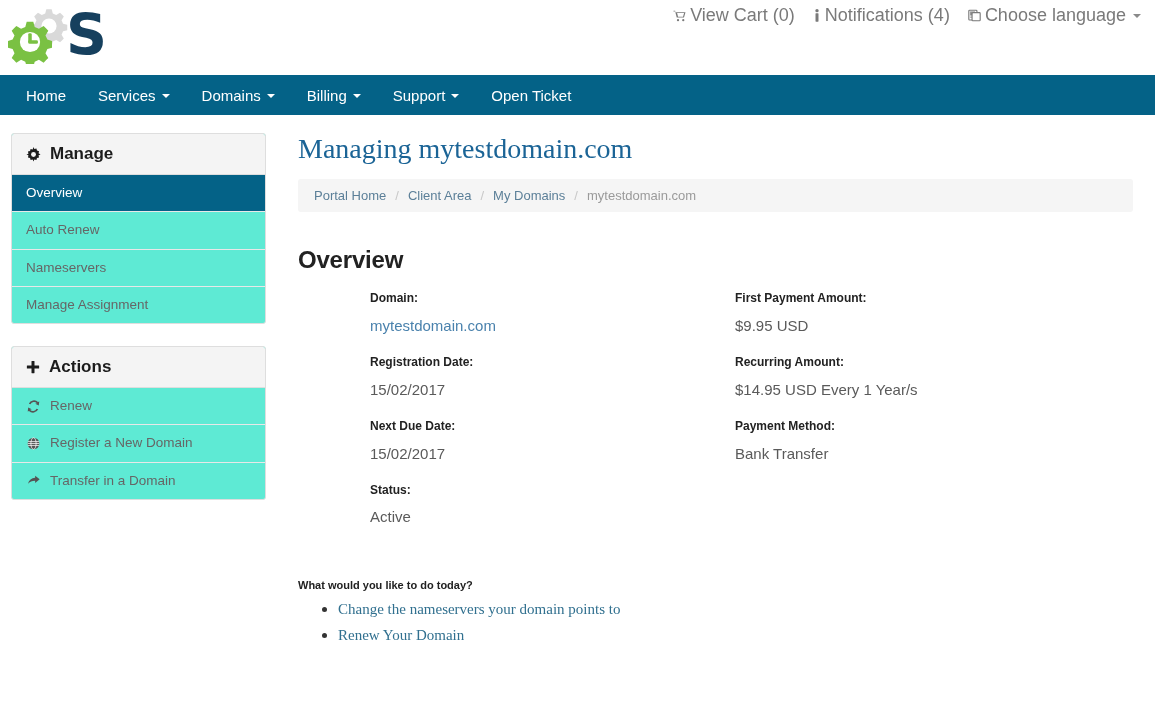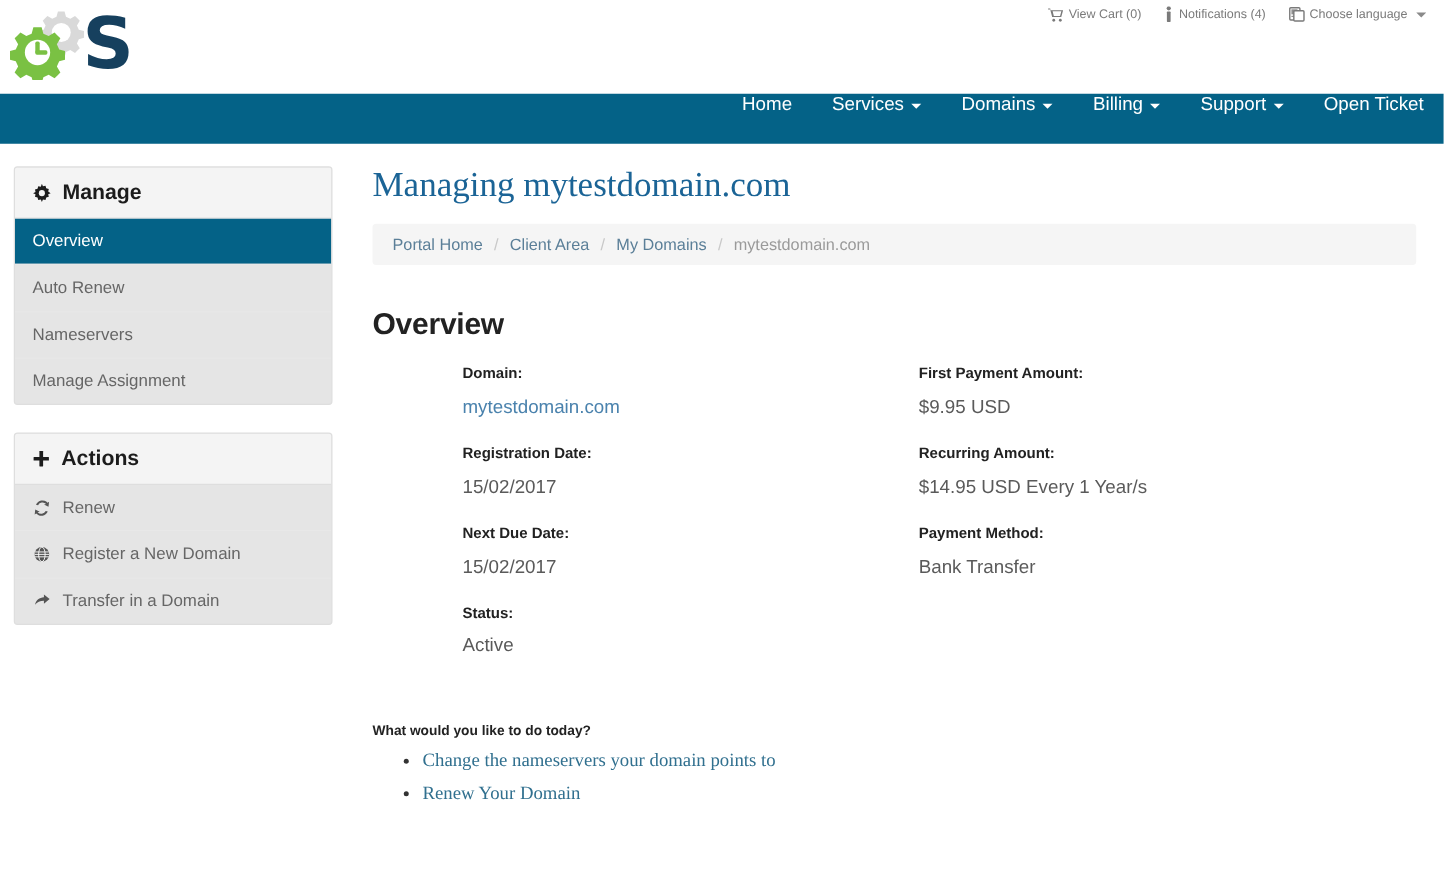--- a/index.html
+++ b/index.html
@@ -52,21 +52,21 @@
     left: 0px; top: 13px;
   }
 
   .util-links {
     position: absolute;
     right: 14px;
     top: 5px;
     display: flex;
     align-items: center;
     gap: 18px;
-    font-size: 10px;
+    font-size: 18px;
     color: #7a7a7a;
   }
   .util-link {
     display: flex;
     align-items: center;
     gap: 4px;
     color: #7a7a7a;
     text-decoration: none;
     white-space: nowrap;
     cursor: pointer;
@@ -79,24 +79,23 @@
     border-right: 4px solid transparent;
     border-top: 4px solid #8a8a8a;
     margin-left: 3px;
   }
 
   
   .navbar {
     background: #046287;
     height: 40px;
     display: flex;
-    align-items: flex-end;
+    align-items: center;
     justify-content: space-between;
     position: relative;
-    flex-direction: column;
   }
   .nav-left { display: flex; align-items: stretch; padding-left: 10px; }
   .nav-right { display: flex; align-items: stretch; padding-right: 16px; }
   .nav-item {
     display: flex;
     align-items: center;
     gap: 6px;
     padding: 0 16px;
     color: #ffffff;
     font-size: 15px;
@@ -119,21 +118,21 @@
     display: flex;
     align-items: flex-start;
     padding: 18px 12px 0 6px;
   }
 
   
   .sidebar { width: 260px; flex: 0 0 260px; padding-left: 5px; }
   .panel {
     border: 1px solid #dedede;
     border-radius: 3px;
-    background: #e5e5e5;
+    background: #5eead4;
     margin-bottom: 22px;
     overflow: hidden;
   }
   .panel-head {
     background: #f4f4f4;
     border-bottom: 1px solid #dedede;
     padding: 9px 14px;
     font-size: 17px;
     font-weight: bold;
     color: #1c1c1c;

